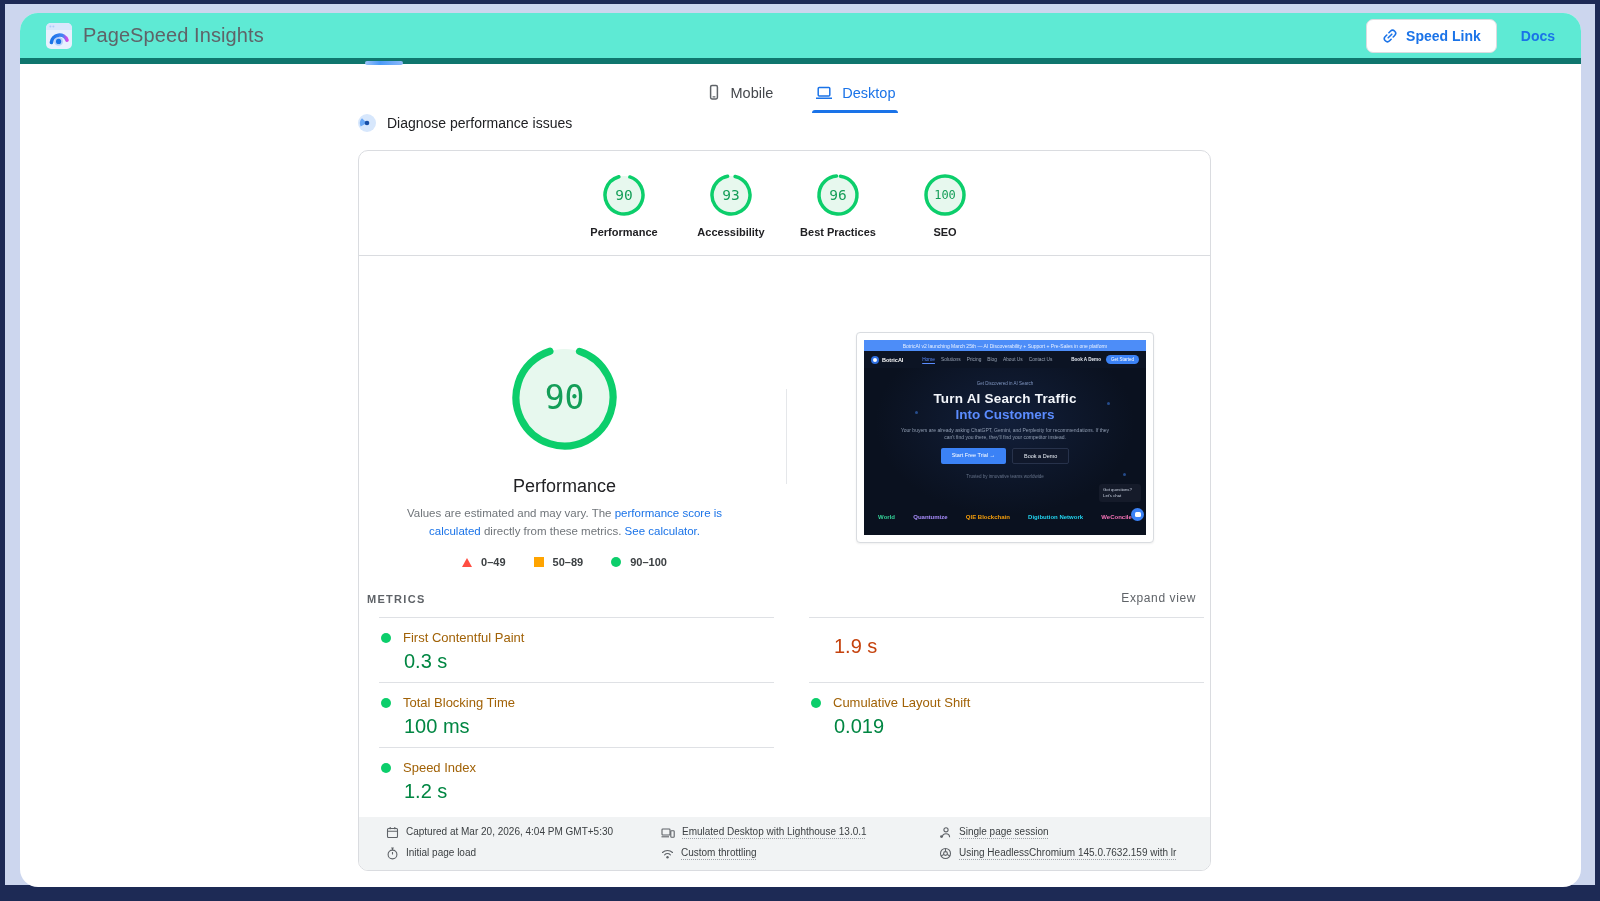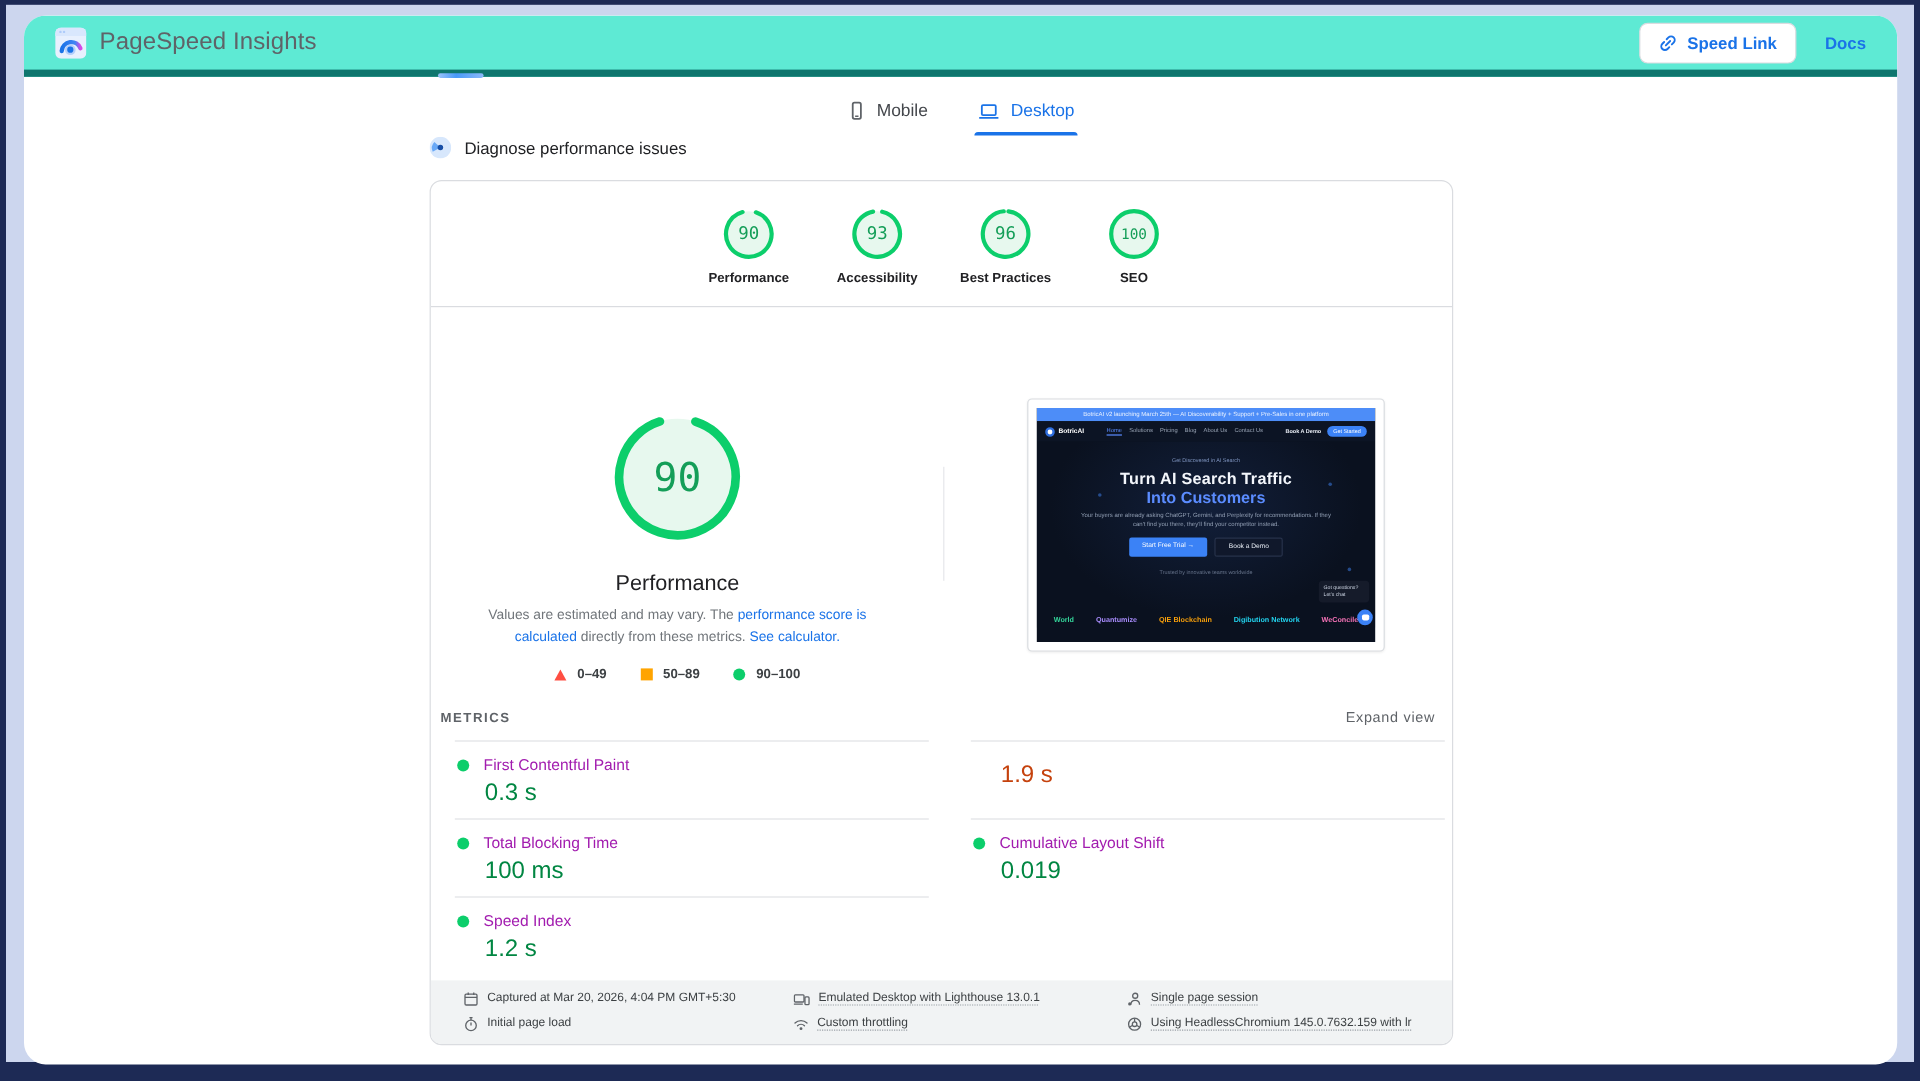--- a/index.html
+++ b/index.html
@@ -122,21 +122,21 @@
 
   
   .metrics-head { position:absolute; left:8px; right:14px; top:440px; display:flex;
     justify-content:space-between; align-items:flex-end; }
   .metrics-title { font-size:11px; font-weight:700; letter-spacing:1.3px; color:#5f6368; }
   .expand-view { font-size:12px; letter-spacing:0.6px; color:#5f6368; cursor:pointer; }
   .metrics-grid { position:absolute; left:20px; top:466px; width:812px;
     display:grid; grid-template-columns:395px 395px; column-gap:35px; grid-auto-rows:65px; }
   .metric-cell { border-top:1px solid #dfe1e5; padding-top:12px; }
   .metric-name-row { display:flex; align-items:center; gap:12px; padding-left:2px; }
-  .metric-name { font-size:13px; font-weight:500; color:#a21caf; }
+  .metric-name { font-size:13px; font-weight:500; color:#a16207; }
   .metric-value { margin-top:5px; padding-left:25px; font-size:20px; }
   .metric-value.good { color:#018642; }
   .metric-value.average { color:#c5420d; }
   .c1r1{grid-column:1;grid-row:1} .c1r2{grid-column:1;grid-row:2} .c1r3{grid-column:1;grid-row:3}
   .c2r1{grid-column:2;grid-row:1} .c2r2{grid-column:2;grid-row:2}
 
   
   .capture-footer { position:absolute; left:0; right:0; bottom:0; height:53px; background:#f1f3f4;
     padding:9px 0 0 27px; display:grid; grid-template-columns:275px 278px 1fr;
     grid-template-rows:21px 21px; grid-auto-flow:column; overflow:hidden; }

